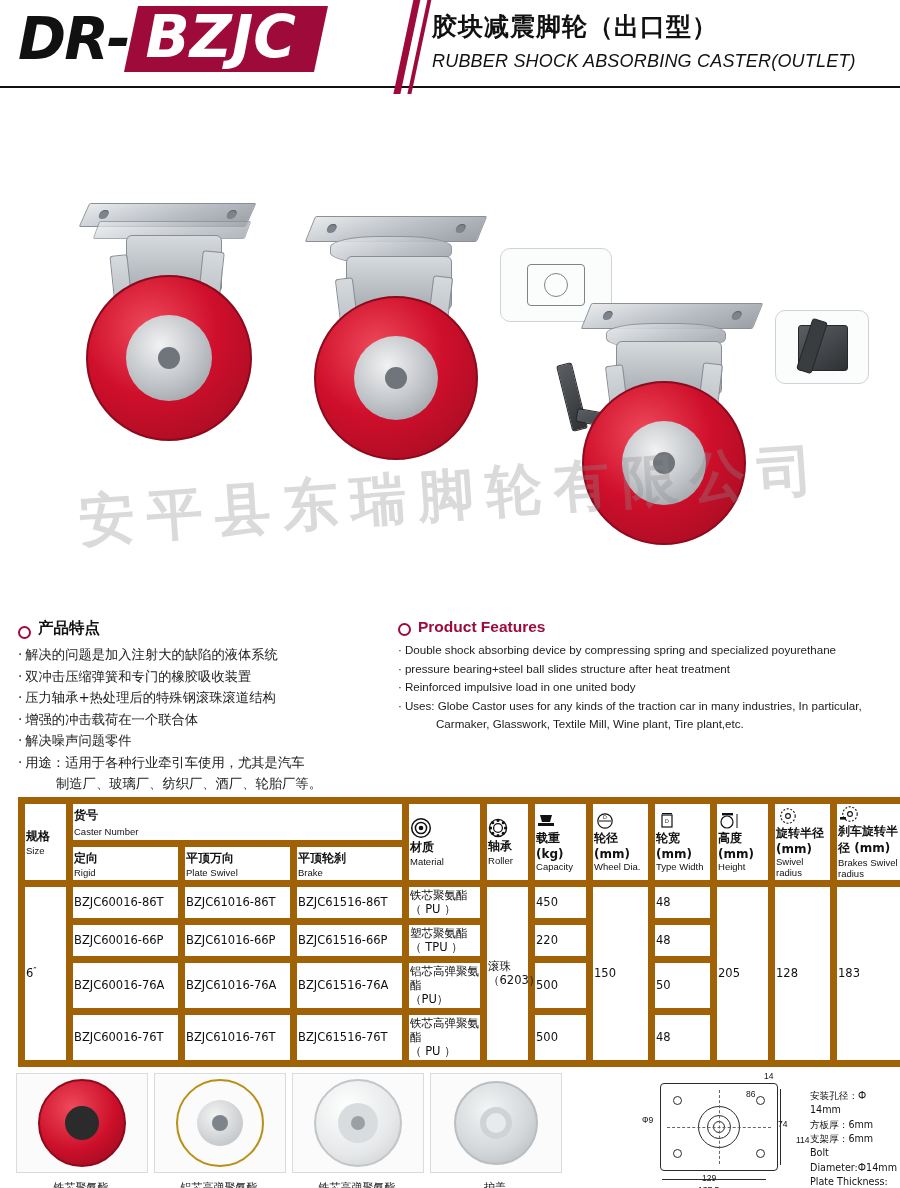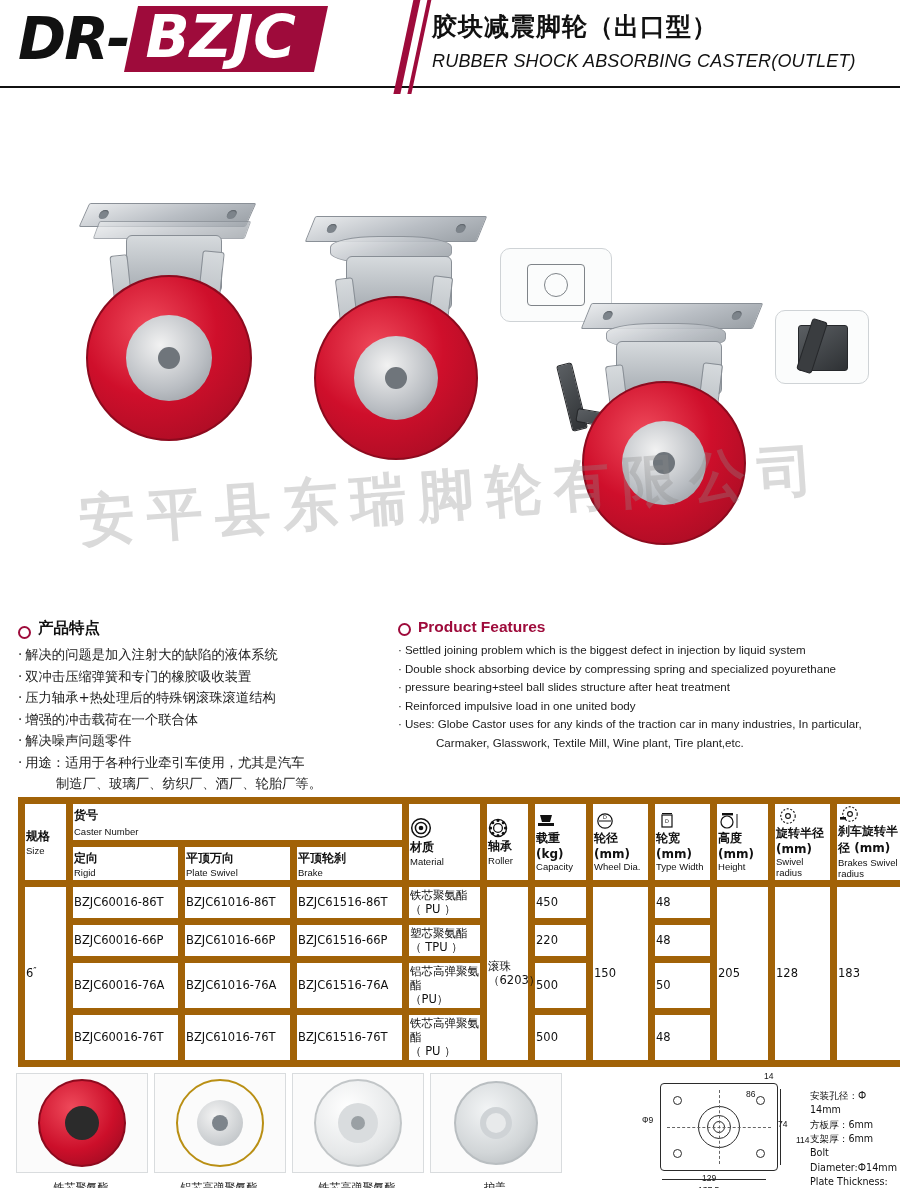--- a/index.html
+++ b/index.html
@@ -172,21 +172,20 @@
     <div class="feat-li">
         <span class="indent">制造厂、玻璃厂、纺织厂、酒厂、轮胎厂等。</span>
       </div>
   </div>
 
   <div class="col-en">
     <div class="feat-title en">
       <span class="dot"></span>
       <span>Product Features</span>
     </div>
-    <div class="feat-li en"><span class="b">·</span><span>Settled joining problem which is the biggest defect in injection by liquid system</span></div>
     <div class="feat-li en"><span class="b">·</span><span>Double shock absorbing device by compressing spring and specialized poyurethane</span></div>
     <div class="feat-li en"><span class="b">·</span><span>pressure bearing+steel ball slides structure after heat treatment</span></div>
     <div class="feat-li en"><span class="b">·</span><span>Reinforced impulsive load in one united body</span></div>
     <div class="feat-li en"><span class="b">·</span><span>Uses: Globe Castor uses for any kinds of the traction car in many industries, In particular,</span></div>
     <div class="feat-li en">
         <span class="indent">Carmaker, Glasswork, Textile Mill, Wine plant, Tire plant,etc.</span>
       </div>
   </div>
 </div>
 

